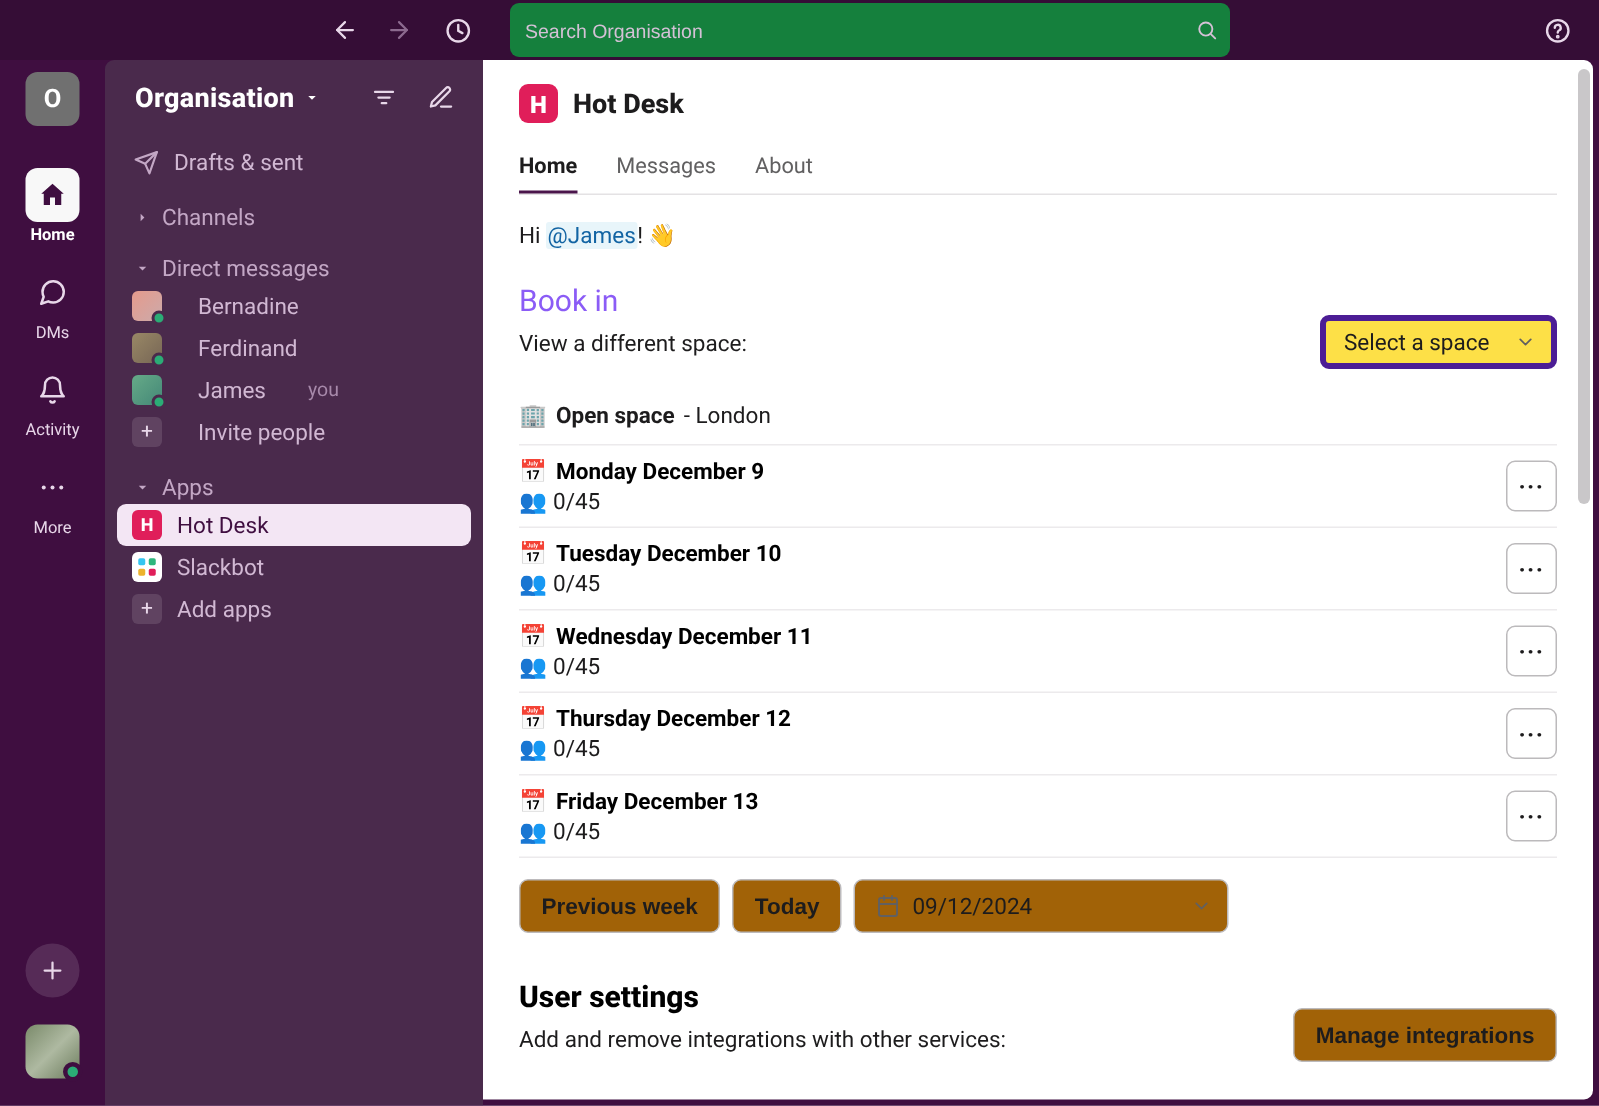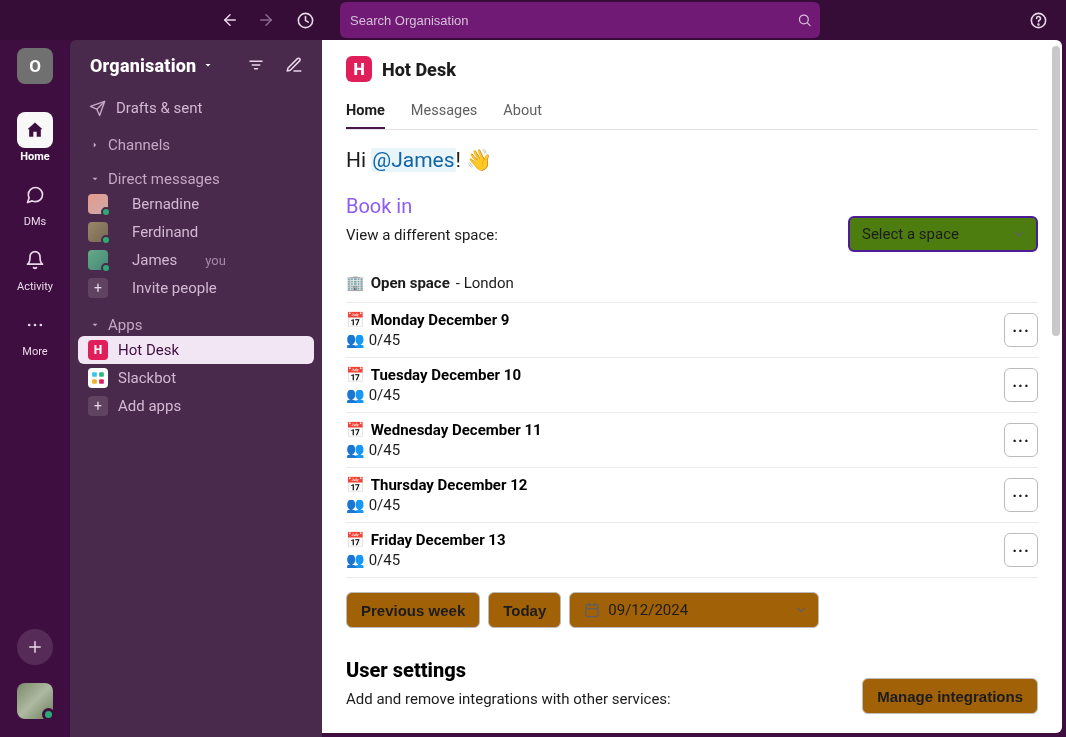--- a/index.html
+++ b/index.html
@@ -6,21 +6,21 @@
   html, body { width: 1066px; height: 737px; font-family: -apple-system, BlinkMacSystemFont, "Segoe UI", Roboto, "Lato", sans-serif; overflow: hidden; background: #3f0e40; }
   body { display: flex; flex-direction: column; }
 
   
   .topbar { height: 40px; background: #350d36; display: flex; align-items: center; padding: 0 16px; gap: 12px; }
   .topbar-spacer { width: 190px; }
   .nav-btn { width: 24px; height: 24px; display: flex; align-items: center; justify-content: center; color: #e8d7e9; border-radius: 4px; cursor: pointer; }
   .nav-btn.disabled { color: #8c6a8f; cursor: default; }
   .history-btn { width: 26px; height: 26px; display: flex; align-items: center; justify-content: center; color: #e8d7e9; cursor: pointer; margin-left: 2px; }
   .search-wrap { position: relative; margin-left: 10px; }
-  .search { width: 480px; height: 36px; border-radius: 6px; background: #701a75; border: none; padding: 0 34px 0 10px; color: #e8d7e9; font-size: 13px; outline: none; }
+  .search { width: 480px; height: 36px; border-radius: 6px; background: #15803d; border: none; padding: 0 34px 0 10px; color: #e8d7e9; font-size: 13px; outline: none; }
   .search::placeholder { color: #d4c1d6; }
   .search-icon { position: absolute; right: 8px; top: 50%; transform: translateY(-50%); color: #d4c1d6; }
   .help-btn { margin-left: auto; width: 24px; height: 24px; display: flex; align-items: center; justify-content: center; color: #e8d7e9; cursor: pointer; }
 
   
   .shell { display: flex; height: calc(100% - 40px); }
 
   
   .rail { width: 70px; background: #3f0e40; display: flex; flex-direction: column; align-items: center; padding-top: 8px; gap: 4px; }
   .workspace-sq { width: 36px; height: 36px; border-radius: 8px; background: #707070; color: #fff; display: flex; align-items: center; justify-content: center; font-weight: 700; font-size: 17px; margin-bottom: 20px; }
@@ -64,26 +64,26 @@
 
   
   .main { flex: 1; background: #fff; border-radius: 0 6px 6px 0; margin-right: 4px; margin-bottom: 4px; display: flex; position: relative; overflow: hidden; }
   .main-inner { flex: 1; padding: 0 24px 24px 24px; overflow-y: auto; }
   .app-header { display: flex; align-items: center; gap: 10px; padding: 16px 0 8px; }
   .app-header-icon { width: 26px; height: 26px; border-radius: 6px; background: #e01e5a; color: #fff; display: flex; align-items: center; justify-content: center; font-weight: 900; font-size: 16px; }
   .app-title { font-size: 18px; font-weight: 800; color: #1d1c1d; }
   .tabs { display: flex; gap: 26px; border-bottom: 1px solid #e4e2e4; margin-top: 4px; }
   .tab { padding: 8px 0 10px; font-size: 14.5px; color: #616061; cursor: pointer; }
   .tab.active { color: #1d1c1d; font-weight: 700; box-shadow: inset 0 -2px 0 #4a154b; }
-  .greeting { padding: 18px 0 8px; font-size: 21px; color: #1d1c1d; }
+  .greeting { padding: 18px 0 8px; font-size: 15px; color: #1d1c1d; }
   .mention { color: #1264a3; background: #e8f5fa; padding: 0 1px; border-radius: 2px; }
   .h-sec { font-size: 20px; font-weight: 400; color: #8b5cf6; margin-top: 14px; }
   .sub { font-size: 15px; color: #1d1c1d; margin-top: 8px; }
   .space-select { float: right; margin-top: -28px; }
-  .select { width: 190px; height: 36px; border: 2px solid #4c1d95; border-radius: 6px; background: #4d7c0f; padding: 0 30px 0 12px; font-size: 15px; color: #1d1c1d; position: relative; display: flex; align-items: center; cursor: pointer; }
+  .select { width: 158px; height: 36px; border: 4px solid #4c1d95; border-radius: 6px; background: #fde047; padding: 0 30px 0 12px; font-size: 15px; color: #1d1c1d; position: relative; display: flex; align-items: center; cursor: pointer; }
   .select .chev { position: absolute; right: 10px; top: 50%; transform: translateY(-50%); color: #616061; }
   .space-line { display: flex; align-items: center; gap: 6px; font-size: 15px; color: #1d1c1d; margin-top: 22px; padding-bottom: 10px; border-bottom: 1px solid #eceaec; }
   .space-line b { font-weight: 700; }
   .day-list { }
   .day-row { display: flex; align-items: center; justify-content: space-between; padding: 8px 0; border-bottom: 1px solid #eceaec; }
   .day-row:last-child { border-bottom: 1px solid #eceaec; }
   .day-left { display: flex; flex-direction: column; gap: 2px; font-size: 15px; }
   .day-line1 { display: flex; align-items: center; gap: 6px; }
   .day-line1 b { font-weight: 700; }
   .day-line2 { display: flex; align-items: center; gap: 4px; color: #1d1c1d; }

